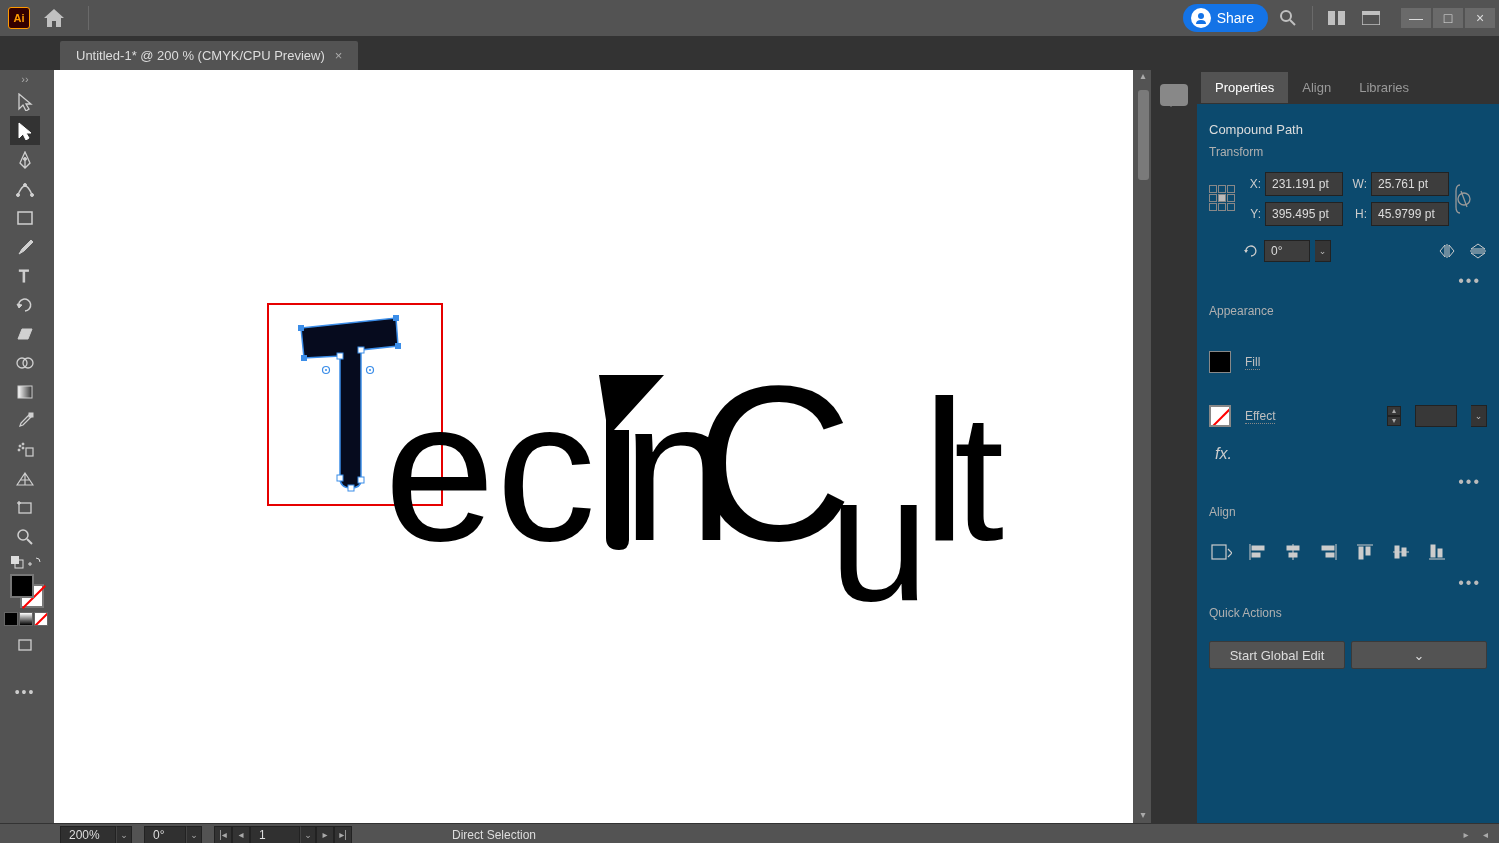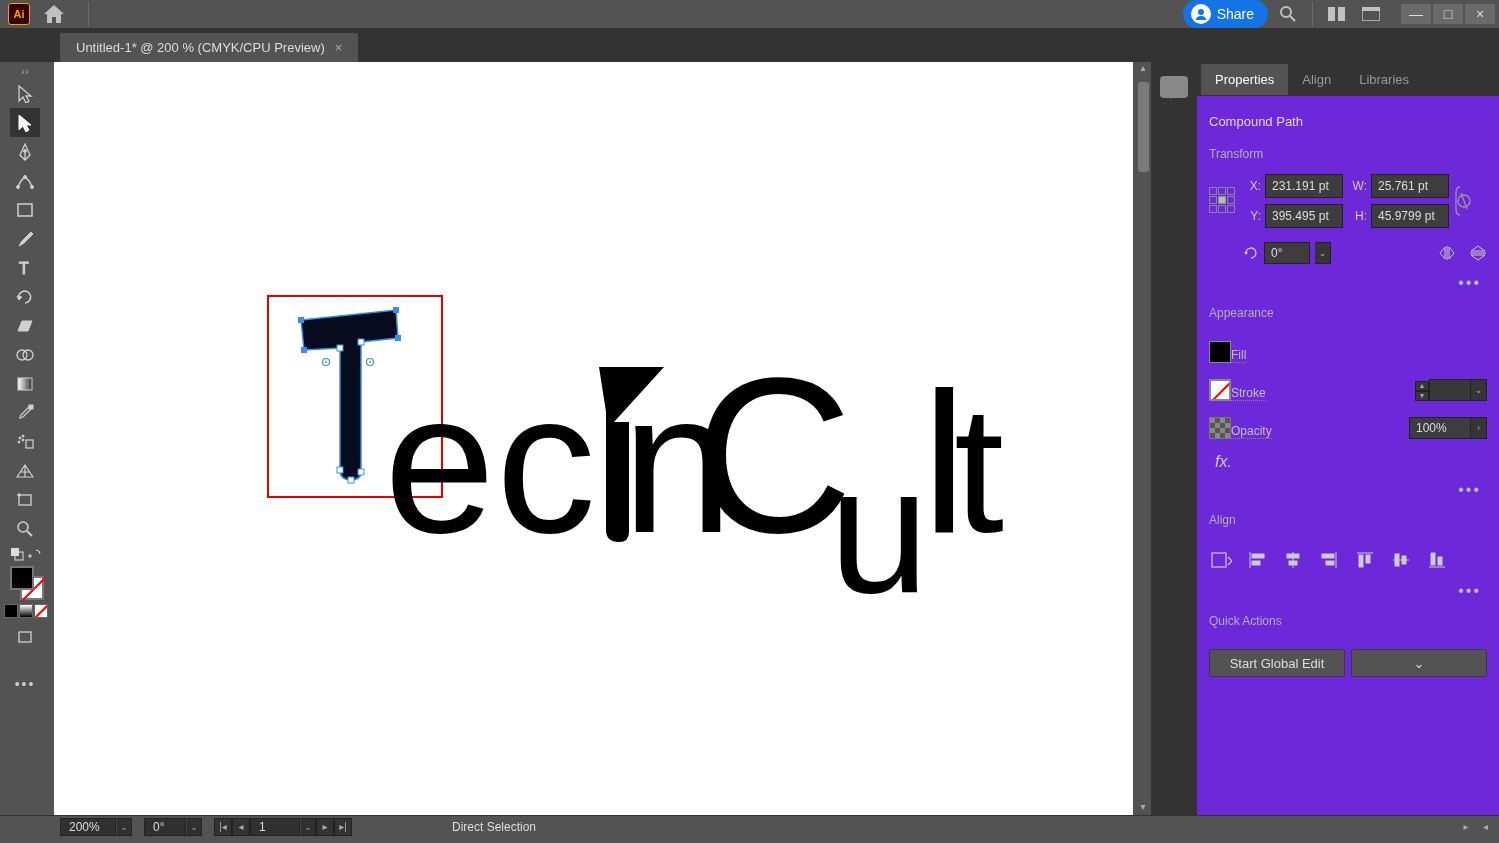--- a/index.html
+++ b/index.html
@@ -1,17 +1,17 @@
 <!DOCTYPE html>
 <html><head>
 <meta charset="utf-8">
 <style>
 *{box-sizing:border-box;margin:0;padding:0;font-family:'Segoe UI',Arial,sans-serif;user-select:none}
 body{width:1499px;height:843px;background:#535353;overflow:hidden;position:relative}
-.topbar{height:28px;background:#535353;display:flex;align-items:center;color:#e0e0e0;font-size:14px}
+.topbar{height:36px;background:#535353;display:flex;align-items:center;color:#e0e0e0;font-size:14px}
 .topbar .logo{width:22px;height:22px;background:#330000;border:1px solid #ff9a00;border-radius:3px;display:flex;align-items:center;justify-content:center;color:#ff9a00;font-weight:bold;font-size:11px;margin:0 4px 0 8px}
 .home-icon{width:32px;height:32px;display:flex;align-items:center;justify-content:center;margin:0 14px 0 4px}
 .home-icon svg{fill:#c0c0c0}
 .sep{width:1px;height:24px;background:#6a6a6a;margin:0 4px}
 .menus{display:flex;gap:2px;margin-left:10px}
 .menu-item{padding:5px 10px;cursor:default}
 .topbar-right{margin-left:auto;display:flex;align-items:center;gap:6px;padding-right:4px}
 .share-btn{background:#1473e6;border-radius:14px;padding:4px 14px 4px 8px;display:flex;align-items:center;gap:6px;color:#fff;font-size:14px}
 .share-btn .icon{width:20px;height:20px;border-radius:50%;background:#fff;display:flex;align-items:center;justify-content:center}
 .share-btn .icon svg{fill:#1473e6}
@@ -41,35 +41,35 @@
 .mini-sw.none::after{content:"";position:absolute;width:20px;height:2px;background:red;transform:rotate(-45deg);top:5px;left:-3px}
 .canvas-wrap{flex:1;position:relative;background:#535353}
 .canvas{position:absolute;left:4px;top:0;right:18px;bottom:0;background:#fff}
 .sel-rect{position:absolute;border:2px solid #e60000;left:213px;top:233px;width:176px;height:203px}
 .scroll-v{position:absolute;right:0;top:0;bottom:0;width:16px;background:#535353;display:flex;flex-direction:column}
 .scroll-v .arrow{height:14px;color:#aaa;font-size:10px;text-align:center}
 .scroll-v .thumb{width:11px;height:90px;background:#7a7a7a;border-radius:3px;margin:auto}
 .right-strip{width:46px;background:#333;display:flex;flex-direction:column;align-items:center;padding-top:10px;gap:16px}
 .right-strip .chat{width:28px;height:22px;background:#888;border-radius:4px;position:relative;margin-top:4px}
 .right-strip .chat::after{content:"";position:absolute;bottom:-6px;left:6px;border:5px solid transparent;border-top-color:#888}
-.props-panel{width:302px;background:#6d28d9;color:#c0c0c0;font-size:12px;display:flex;flex-direction:column}
+.props-panel{width:302px;background:#0c4a6e;color:#c0c0c0;font-size:12px;display:flex;flex-direction:column}
 .panel-tabs{height:34px;background:#333;display:flex;align-items:center;padding:0 4px;gap:0}
 .panel-tab{padding:8px 14px;color:#999;font-size:13px}
 .panel-tab.active{color:#fff;background:#535353}
 .panel-body{padding:18px 12px;display:flex;flex-direction:column;gap:8px}
 .section-title{color:#b0b0b0;font-size:12px;margin:6px 0 2px;border-bottom:1px solid rgba(255,255,255,0);padding-bottom:2px}
 .ref-point{width:28px;height:28px;display:grid;grid-template-columns:repeat(3,8px);grid-template-rows:repeat(3,8px);gap:1px}
 .ref-point div{border:1px solid #888}
 .ref-point div.sel{background:#bbb}
 .lbl{color:#ccc;text-align:right;font-size:12px}
 .inp{height:24px;background:#3d3d3d;border:1px solid #222;color:#ddd;padding:0 6px;font-size:12px;width:100%}
 .rot-row{display:flex;align-items:center;gap:5px;margin-top:6px;margin-left:34px}
 .drop-ic{width:16px;height:22px;background:#353535;display:flex;align-items:center;justify-content:center;color:#bbb;font-size:9px;border:1px solid #222;border-left:none}
 .dots-btn{margin-left:auto;margin-right:6px;color:#bbb;font-size:16px;letter-spacing:2px;margin-top:2px}
-.appear-row{display:flex;align-items:flex-end;height:30px;margin-top:0}
+.appear-row{display:flex;align-items:center;gap:14px;height:30px;margin-top:16px}
 .fill-sw{width:22px;height:22px;background:#000;border:1px solid #888}
 .stroke-sw{width:22px;height:22px;background:#fff;border:2px solid #888;position:relative;overflow:hidden}
 .stroke-sw::after{content:"";position:absolute;width:30px;height:2px;background:red;transform:rotate(-45deg);top:9px;left:-4px}
 .opac-sw{width:22px;height:22px;background:repeating-conic-gradient(#888 0 25%,#555 0 50%) 0/10px 10px;border:1px solid #777}
 .stepper{display:flex;flex-direction:column;width:14px;gap:0}
 .stepper div{height:10px;background:#383838;border:1px solid #222;color:#aaa;font-size:8px;text-align:center;line-height:8px}
 .sel-box{height:22px;width:42px;background:#383838;border:1px solid #222}
 .op-input{display:flex;align-items:center}
 .op-input .inp{width:62px;height:22px}
 .fx{font-style:italic;font-size:16px;margin:6px 0 0 6px;color:#ccc}
@@ -326,21 +326,21 @@
 
   <div class="props-panel">
     <div class="panel-tabs">
       <div class="panel-tab active">Properties</div>
       <div class="panel-tab">Align</div>
       <div class="panel-tab">Libraries</div>
     </div>
     <div class="panel-body">
       <div style="font-size:13px;color:#ddd">Compound Path</div>
 
-      <div class="section-title" style="margin-top:10px">Transform</div>
+      <div class="section-title" style="margin-top:0">Transform</div>
       <div style="display:flex;align-items:center;gap:6px">
         <div class="ref-point">
           <div></div>
             <div></div>
             <div></div>
             <div></div>
             <div class="sel"></div>
             <div></div>
             <div></div>
             <div></div>
@@ -380,37 +380,28 @@
       </div>
       <div class="dots-btn">•••</div>
 
       <div class="section-title">Appearance</div>
       <div class="appear-row">
         <div class="fill-sw"></div>
         <span style="border-bottom:1px dotted #888">Fill</span>
       </div>
       <div class="appear-row">
         <div class="stroke-sw"></div>
-        <span style="border-bottom:1px dotted #888">Stroke</span>
+        <span style="border-bottom:1px dotted #888">Effect</span>
         <div style="flex:1"></div>
         <div class="stepper">
             <div>▴</div>
             <div>▾</div>
           </div>
         <div class="sel-box"></div>
         <div class="drop-ic">⌄</div>
-      </div>
-      <div class="appear-row">
-        <div class="opac-sw"></div>
-        <span style="border-bottom:1px dotted #888">Opacity</span>
-        <div style="flex:1"></div>
-        <div class="op-input">
-          <input class="inp" value="100%" style="">
-          <div class="drop-ic">›</div>
-        </div>
       </div>
       <div class="fx">fx.</div>
       <div class="dots-btn">•••</div>
 
       <div class="section-title">Align</div>
       <div class="align-btns">
         <div class="al-ico">
             <svg width="22" height="18">
               <rect x="2" y="2" width="14" height="14" fill="none" stroke-width="1.2"></rect>
               <path d="M18 6 L22 10 L18 14" fill="none" stroke-width="1.2"></path>

